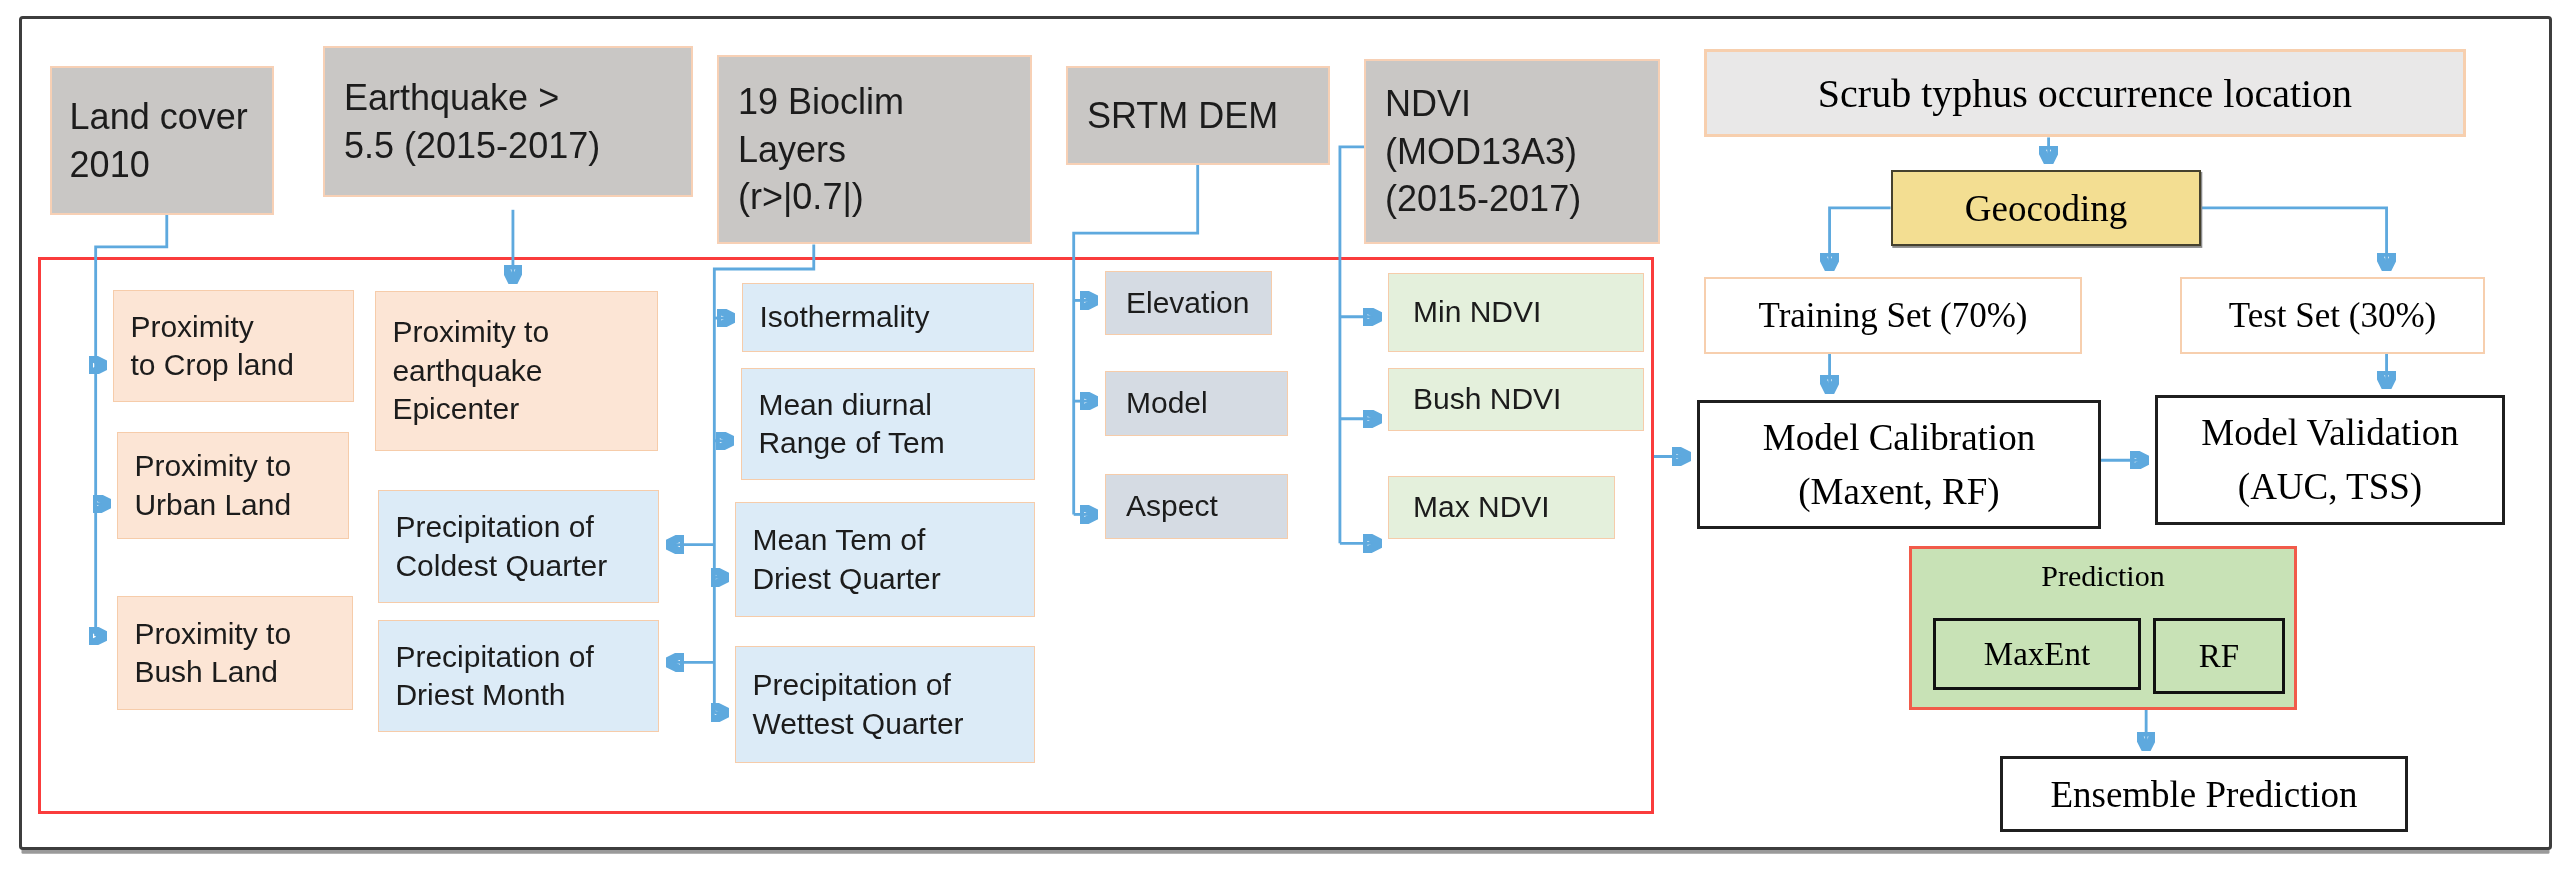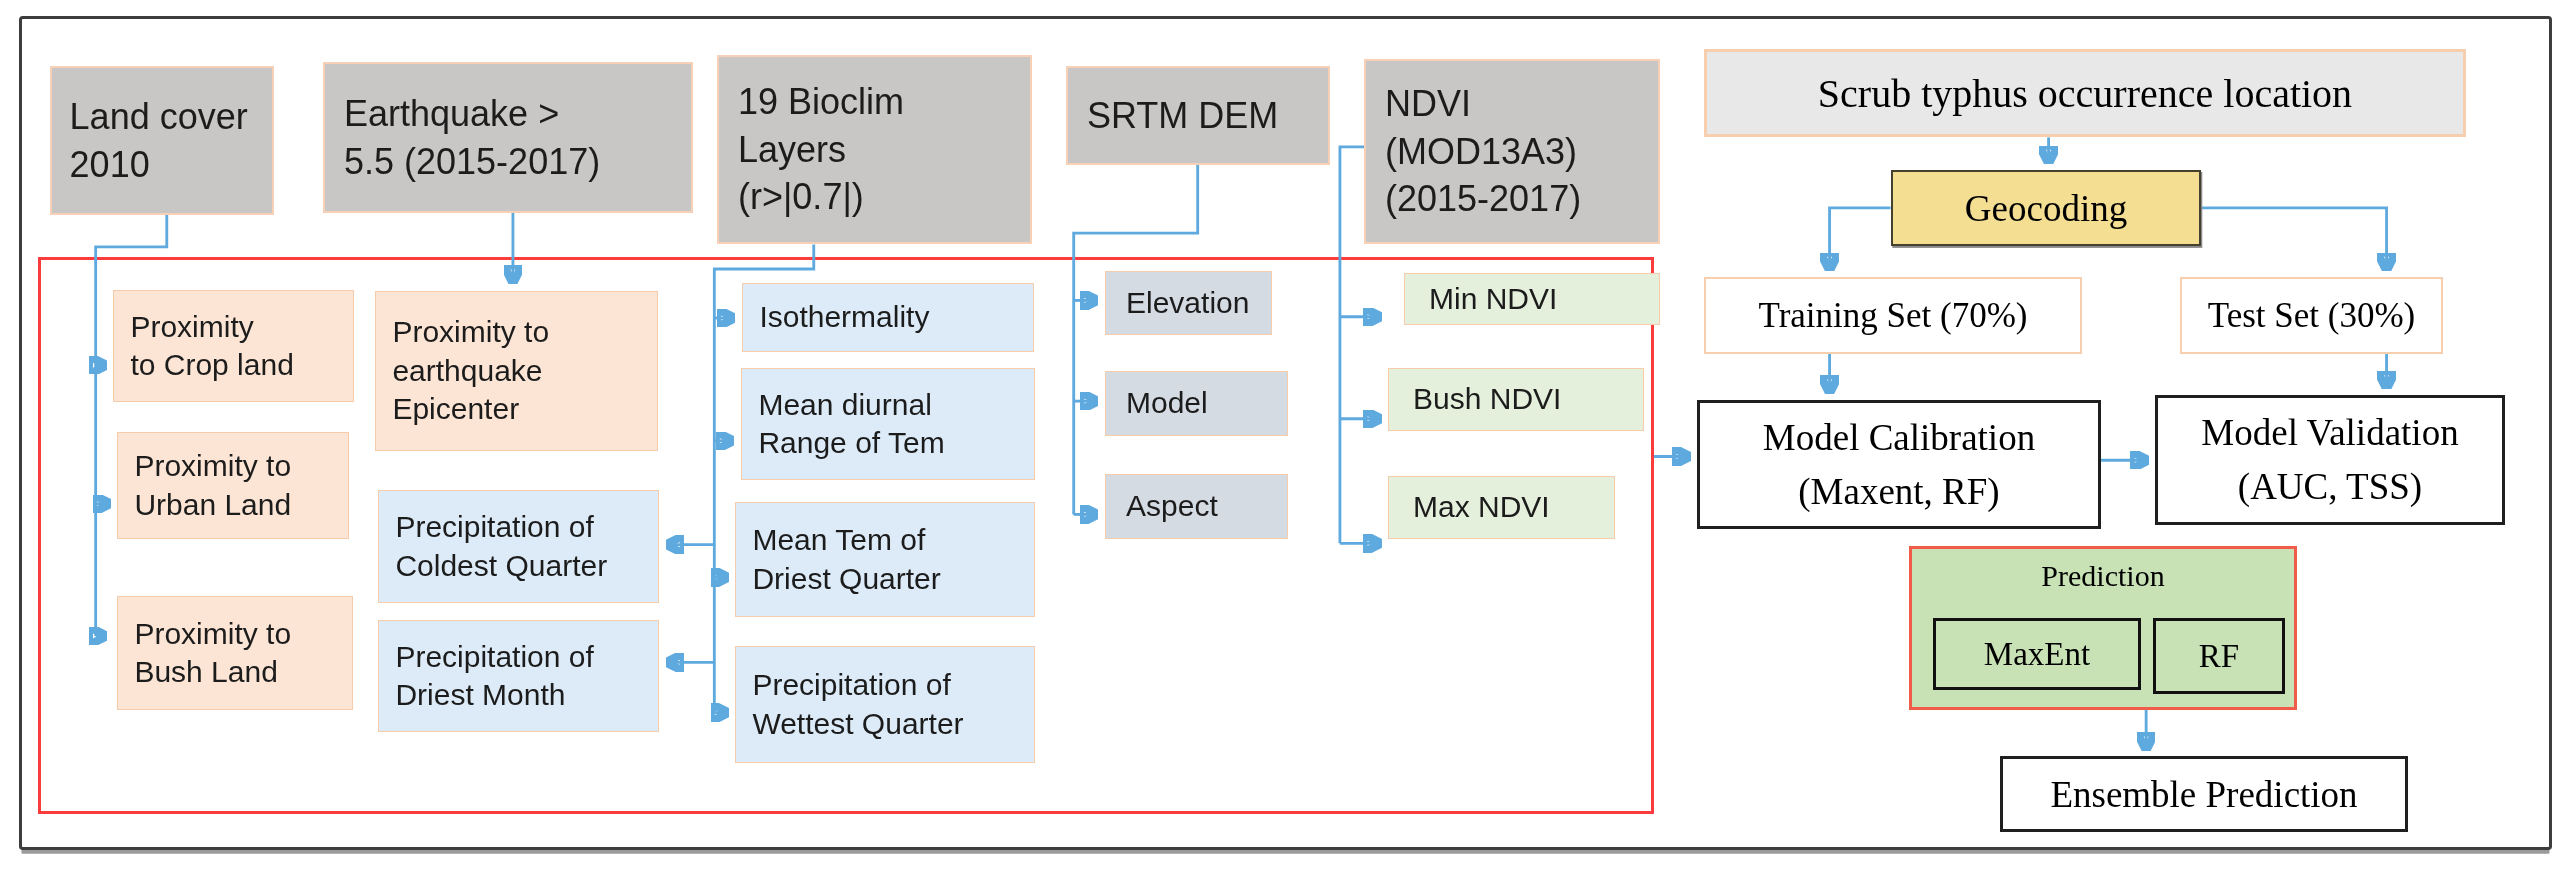--- a/index.html
+++ b/index.html
@@ -84,21 +84,21 @@
     <path d="M3496,330 H3792 V426" marker-end="url(#ah)"></path>
     <path d="M2907,562 V621" marker-end="url(#ah)"></path>
     <path d="M3792,562 V614" marker-end="url(#ah)"></path>
     <path d="M3338,731 H3410" marker-end="url(#ah)"></path>
     <path d="M2628,725 H2682" marker-end="url(#ah)"></path>
     <path d="M3410,1127 V1188" marker-end="url(#ah)"></path>
   </svg>
 
   <div class="box gray sans f-top al" style="left:50px;top:66px;width:224px;height:149px;padding-left:17.6px;">Land cover
 2010</div>
-  <div class="box gray sans f-top al" style="left:323px;top:62px;width:370px;height:151px;padding-left:19px;">Earthquake &gt;
+  <div class="box gray sans f-top al" style="left:323px;top:46px;width:370px;height:151px;padding-left:19px;">Earthquake &gt;
 5.5 (2015-2017)</div>
   <div class="box gray sans f-top al" style="left:717px;top:55px;width:315px;height:189px;padding-left:19px;">19 Bioclim
 Layers
 (r&gt;|0.7|)</div>
   <div class="box gray sans f-top al" style="left:1066px;top:66px;width:264px;height:99px;padding-left:19px;">SRTM DEM</div>
   <div class="box gray sans f-top al" style="left:1364px;top:59px;width:296px;height:185px;padding-left:19px;">NDVI
 (MOD13A3)
 (2015-2017)</div>
   <div class="box lgray serif f-scrub ac" style="left:1704px;top:49px;width:762px;height:88px;">Scrub typhus occurrence location</div>
 
@@ -122,27 +122,27 @@
 Range of Tem</div>
   <div class="box blue sans f-node al" style="left:735px;top:502px;width:300px;height:115px;padding-left:16.4px;">Mean Tem of
 Driest Quarter</div>
   <div class="box blue sans f-node al" style="left:735px;top:646px;width:300px;height:117px;padding-left:16.4px;">Precipitation of
 Wettest Quarter</div>
 
   <div class="box slate sans f-node al" style="left:1105px;top:271px;width:167px;height:64px;padding-left:20px;">Elevation</div>
   <div class="box slate sans f-node al" style="left:1105px;top:371px;width:183px;height:65px;padding-left:20px;">Model</div>
   <div class="box slate sans f-node al" style="left:1105px;top:474px;width:183px;height:65px;padding-left:20px;">Aspect</div>
 
-  <div class="box green sans f-node al" style="left:1388px;top:273px;width:256px;height:52px;padding-left:24px;margin-left:16px;">Min NDVI</div>
+  <div class="box green sans f-node al" style="left:1388px;top:273px;width:256px;height:79px;padding-left:24px;">Min NDVI</div>
   <div class="box green sans f-node al" style="left:1388px;top:368px;width:256px;height:63px;padding-left:24px;">Bush NDVI</div>
   <div class="box green sans f-node al" style="left:1388px;top:476px;width:227px;height:63px;padding-left:24px;">Max NDVI</div>
 
   <div class="box yellow serif f-geo ac" style="left:1891px;top:170px;width:310px;height:76px;">Geocoding</div>
   <div class="box white-peach serif f-set ac" style="left:1704px;top:277px;width:378px;height:77px;">Training Set (70%)</div>
-  <div class="box white-peach serif f-set ac" style="left:2180px;top:277px;width:263px;height:77px;text-align:center;">Test Set (30%)</div>
+  <div class="box white-peach serif f-set ac" style="left:2180px;top:277px;width:305px;height:77px;text-align:center;">Test Set (30%)</div>
   <div class="box white-black serif f-model ac" style="left:1697px;top:400px;width:404px;height:129px;">Model Calibration
 (Maxent, RF)</div>
   <div class="box white-black serif f-model ac" style="left:2155px;top:395px;width:350px;height:130px;">Model Validation
 (AUC, TSS)</div>
 
   <div class="box predgrp" style="left:1909px;top:546px;width:388px;height:164px;">
     <div class="predlabel serif f-pred">Prediction</div>
     <div class="box greenblk serif f-sub ac" style="left:21px;top:69px;width:208px;height:72px;">MaxEnt</div>
     <div class="box greenblk serif f-sub ac" style="left:241px;top:69px;width:132px;height:76px;">RF</div>
   </div>

